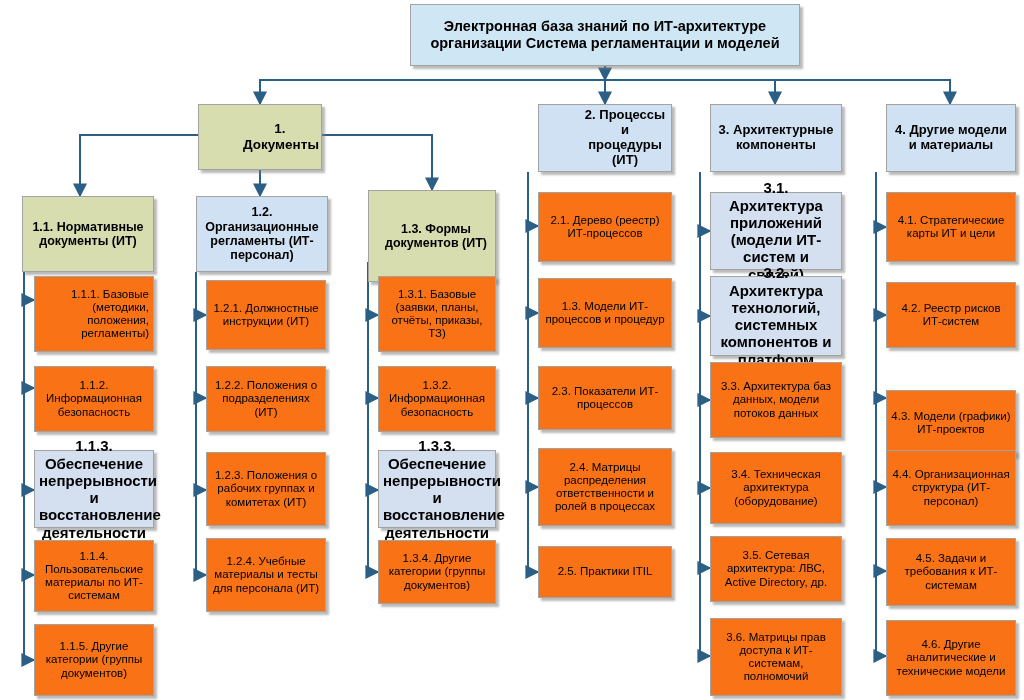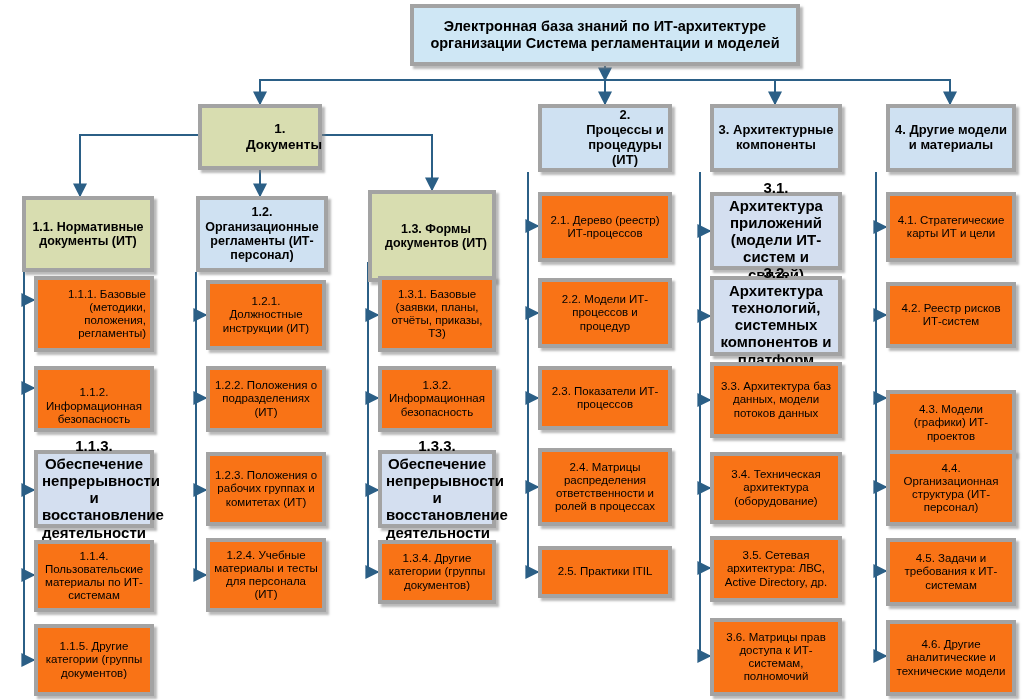--- a/index.html
+++ b/index.html
@@ -21,21 +21,21 @@
     position: absolute;
     left: 0;
     top: 0;
     width: 1024px;
     height: 700px;
     pointer-events: none;
   }
   .node {
     position: absolute;
     box-sizing: border-box;
-    border: 4px solid #a3a3a3;
+    border: 1px solid #a3a3a3;
     display: flex;
     align-items: center;
     justify-content: center;
     text-align: center;
     line-height: 1.15;
     color: #000000;
     padding: 2px 4px;
     box-shadow: 3px 3px 2px rgba(130,130,130,0.55);
     z-index: 2;
   }
@@ -170,21 +170,21 @@
     <span>1.2. Организационные регламенты (ИТ-персонал)</span>
   </div>
 
   <div class="node lvl2-green" style="left:368px; top:190px; width:128px; height:92px;padding-left:12px;">
     <span>1.3. Формы документов (ИТ)</span>
   </div>
 
   <div class="node leaf" style="left:34px; top:276px; width:120px; height:76px;text-align:right;">
     <span>1.1.1. Базовые (методики, положения, регламенты)</span>
   </div>
-  <div class="node leaf" style="left:34px; top:366px; width:120px; height:66px;align-items:flex-end;">
+  <div class="node leaf" style="left:34px; top:366px; width:120px; height:66px;">
     <span>1.1.2. Информационная безопасность</span>
   </div>
   <div class="node leaf-sm" style="left:34px; top:450px; width:120px; height:78px;">
     <span>1.1.3. Обеспечение непрерывности и восстановление деятельности</span>
   </div>
   <div class="node leaf" style="left:34px; top:540px; width:120px; height:72px;">
     <span>1.1.4. Пользовательские материалы по ИТ-системам</span>
   </div>
   <div class="node leaf" style="left:34px; top:624px; width:120px; height:72px;">
     <span>1.1.5. Другие категории (группы документов)</span>
@@ -213,21 +213,21 @@
     <span>1.3.3. Обеспечение непрерывности и восстановление деятельности</span>
   </div>
   <div class="node leaf" style="left:378px; top:540px; width:118px; height:64px;">
     <span>1.3.4. Другие категории (группы документов)</span>
   </div>
 
   <div class="node leaf" style="left:538px; top:192px; width:134px; height:70px;">
     <span>2.1. Дерево (реестр) ИТ-процессов</span>
   </div>
   <div class="node leaf" style="left:538px; top:278px; width:134px; height:70px;">
-    <span>2.2. Модели ИТ-процессов и процедур</span>
+    <span>1.3. Модели ИТ-процессов и процедур</span>
   </div>
   <div class="node leaf" style="left:538px; top:366px; width:134px; height:64px;">
     <span>2.3. Показатели ИТ-процессов</span>
   </div>
   <div class="node leaf" style="left:538px; top:448px; width:134px; height:78px;">
     <span>2.4. Матрицы распределения ответственности и ролей в процессах</span>
   </div>
   <div class="node leaf" style="left:538px; top:546px; width:134px; height:52px;">
     <span>2.5. Практики ITIL</span>
   </div>

